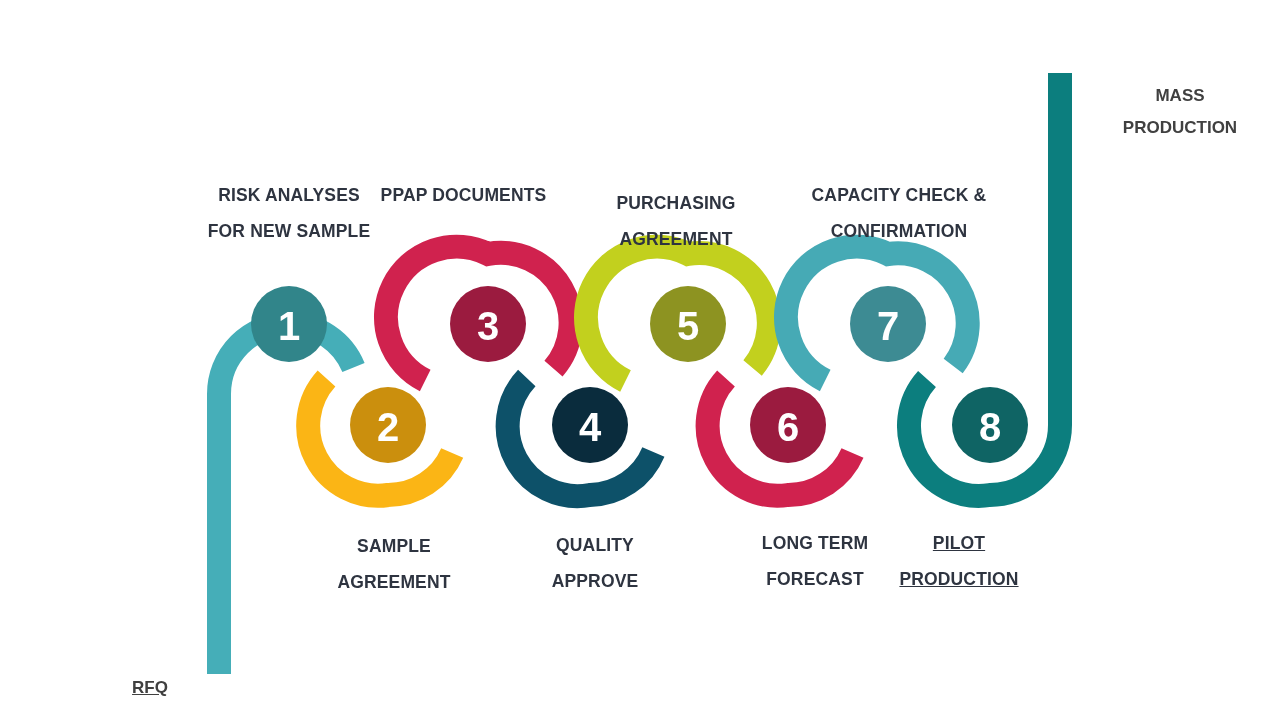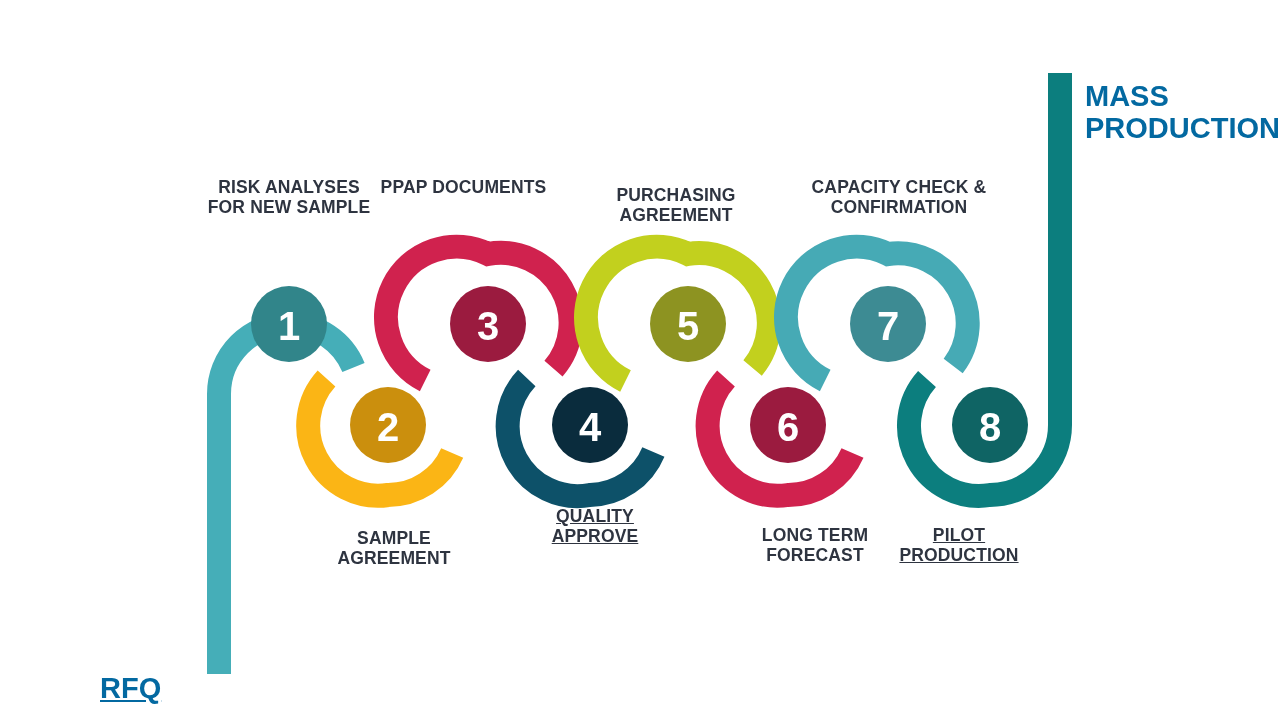--- a/index.html
+++ b/index.html
@@ -20,32 +20,33 @@
     left: 0;
     width: 1280px;
     height: 720px;
   }
   .step-label {
     position: absolute;
     text-align: center;
     font-family: "Liberation Sans", sans-serif;
     font-weight: bold;
     font-size: 17.5px;
-    line-height: 20px;
+    line-height: 36px;
     color: #2e3440;
     letter-spacing: 0.15px;
     white-space: pre-line;
   }
   .end-label {
     position: absolute;
+    text-align: center;
     font-family: "Liberation Sans", sans-serif;
     font-weight: bold;
-    font-size: 29px;
+    font-size: 17px;
     line-height: 32px;
-    color: #0369a1;
+    color: #404040;
     white-space: pre-line;
   }
   .ring-number {
     font-family: "Liberation Sans", sans-serif;
     font-weight: bold;
     font-size: 40px;
     fill: #ffffff;
     text-anchor: middle;
     dominant-baseline: central;
   }
@@ -118,21 +119,21 @@
 
 <div class="step-label" style="left:571px; top:185px; width:210px;">PURCHASING
 AGREEMENT</div>
 
 <div class="step-label" style="left:778px; top:177px; width:242px;">CAPACITY CHECK &amp;
 CONFIRMATION</div>
 
 <div class="step-label" style="left:283px; top:528px; width:222px;">SAMPLE
 AGREEMENT</div>
 
-<div class="step-label" style="left:484px; top:506px; width:222px;text-decoration:underline;">QUALITY
+<div class="step-label" style="left:484px; top:527px; width:222px;">QUALITY
 APPROVE</div>
 
 <div class="step-label" style="left:704px; top:525px; width:222px;">LONG TERM
 FORECAST</div>
 
 <div class="step-label" style="left:848px; top:525px; width:222px;text-decoration:underline;">PILOT
 PRODUCTION</div>
 
 <div class="end-label" style="left:100px; top:672px; width:100px;text-decoration:underline;">RFQ</div>
 

